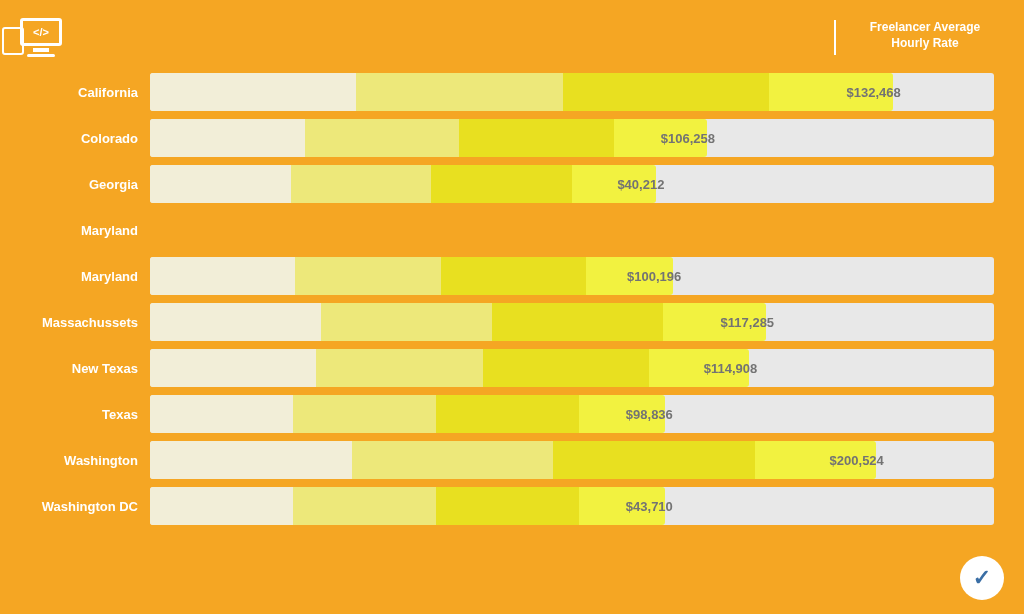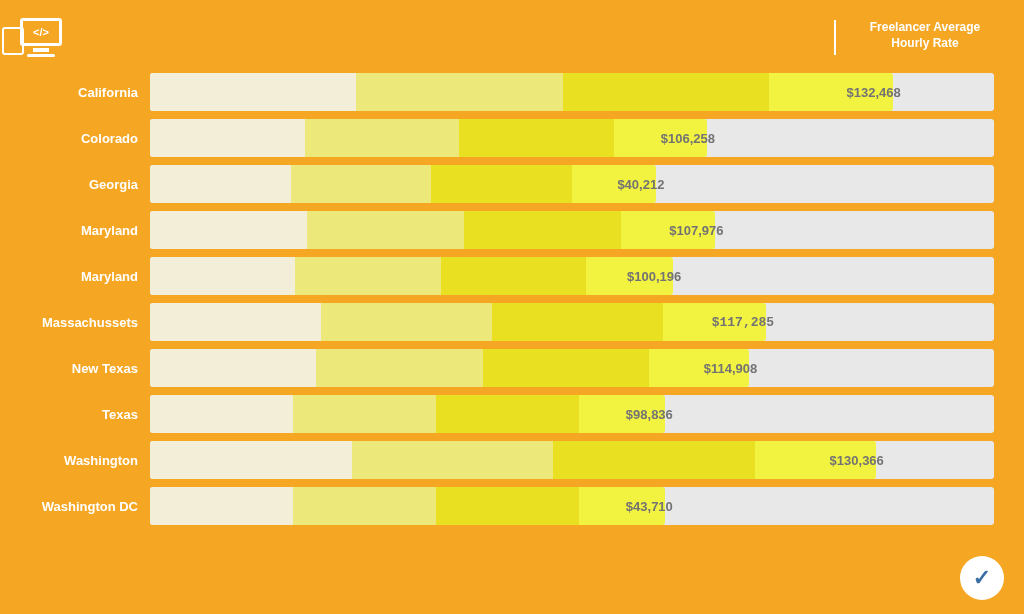--- a/index.html
+++ b/index.html
@@ -232,50 +232,39 @@
               <div class="seg" style="background: rgb(237, 232, 122); flex: 1 1 0%;"></div>
               <div class="seg" style="background: rgb(232, 224, 32); flex: 1 1 0%;"></div>
               <div class="seg" style="background: rgb(242, 242, 64); flex: 0.6 1 0%;"></div>
             </div>
             <div class="bar-amount">$40,212</div>
           </div>
         </div>
       </div>
       <div class="bar-row">
         <div class="bar-label">Maryland</div>
-        <div class="bar-track">
-          <div class="bar-fill" style="width: 67%;">
-            <div class="multi-bar" style="width: 100%;">
-              <div class="seg" style="background: rgb(242, 238, 216); flex: 1 1 0%;"></div>
-              <div class="seg" style="background: rgb(237, 232, 122); flex: 1 1 0%;"></div>
-              <div class="seg" style="background: rgb(232, 224, 32); flex: 1 1 0%;"></div>
-              <div class="seg" style="background: rgb(242, 242, 64); flex: 0.6 1 0%;"></div>
-            </div>
-            <div class="bar-amount">$107,976</div>
-          </div>
-        </div>
       </div>
       <div class="bar-row">
         <div class="bar-label">Maryland</div>
         <div class="bar-track">
           <div class="bar-fill" style="width: 62%;">
             <div class="multi-bar" style="width: 100%;">
               <div class="seg" style="background: rgb(242, 238, 216); flex: 1 1 0%;"></div>
               <div class="seg" style="background: rgb(237, 232, 122); flex: 1 1 0%;"></div>
               <div class="seg" style="background: rgb(232, 224, 32); flex: 1 1 0%;"></div>
               <div class="seg" style="background: rgb(242, 242, 64); flex: 0.6 1 0%;"></div>
             </div>
             <div class="bar-amount">$100,196</div>
           </div>
         </div>
       </div>
       <div class="bar-row">
         <div class="bar-label">Massachussets</div>
         <div class="bar-track">
-          <div class="bar-fill" style="width: 73%; font-family: Liberation Mono, monospace;">
+          <div class="bar-fill" style="width: 73%;">
             <div class="multi-bar" style="width: 100%;">
               <div class="seg" style="background: rgb(242, 238, 216); flex: 1 1 0%;"></div>
               <div class="seg" style="background: rgb(237, 232, 122); flex: 1 1 0%;"></div>
               <div class="seg" style="background: rgb(232, 224, 32); flex: 1 1 0%;"></div>
               <div class="seg" style="background: rgb(242, 242, 64); flex: 0.6 1 0%;"></div>
             </div>
             <div class="bar-amount">$117,285</div>
           </div>
         </div>
       </div>
@@ -310,21 +299,21 @@
       <div class="bar-row">
         <div class="bar-label">Washington</div>
         <div class="bar-track">
           <div class="bar-fill" style="width: 86%;">
             <div class="multi-bar" style="width: 100%;">
               <div class="seg" style="background: rgb(242, 238, 216); flex: 1 1 0%;"></div>
               <div class="seg" style="background: rgb(237, 232, 122); flex: 1 1 0%;"></div>
               <div class="seg" style="background: rgb(232, 224, 32); flex: 1 1 0%;"></div>
               <div class="seg" style="background: rgb(242, 242, 64); flex: 0.6 1 0%;"></div>
             </div>
-            <div class="bar-amount">$130,366</div>
+            <div class="bar-amount">$200,524</div>
           </div>
         </div>
       </div>
       <div class="bar-row">
         <div class="bar-label">Washington DC</div>
         <div class="bar-track">
           <div class="bar-fill" style="width: 61%;">
             <div class="multi-bar" style="width: 100%;">
               <div class="seg" style="background: rgb(242, 238, 216); flex: 1 1 0%;"></div>
               <div class="seg" style="background: rgb(237, 232, 122); flex: 1 1 0%;"></div>

